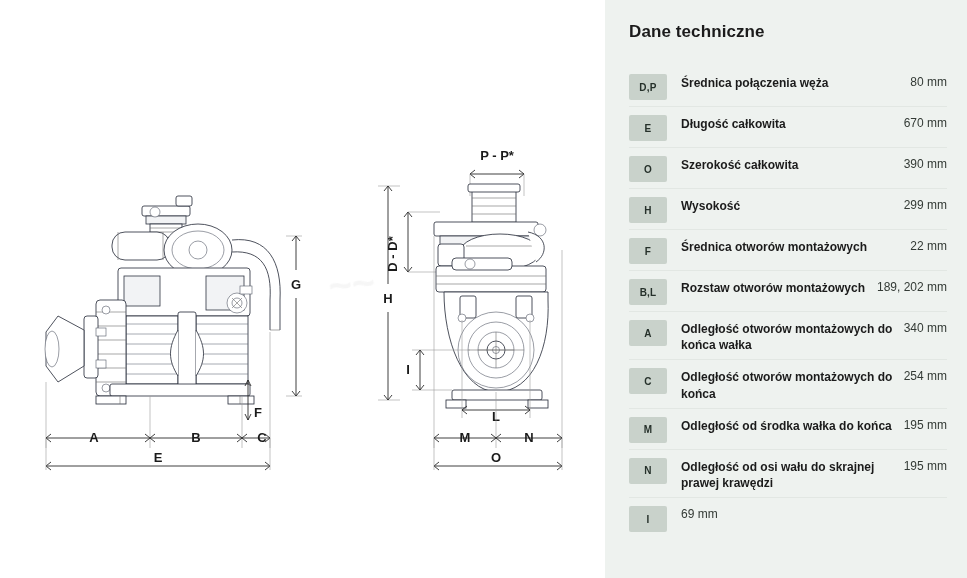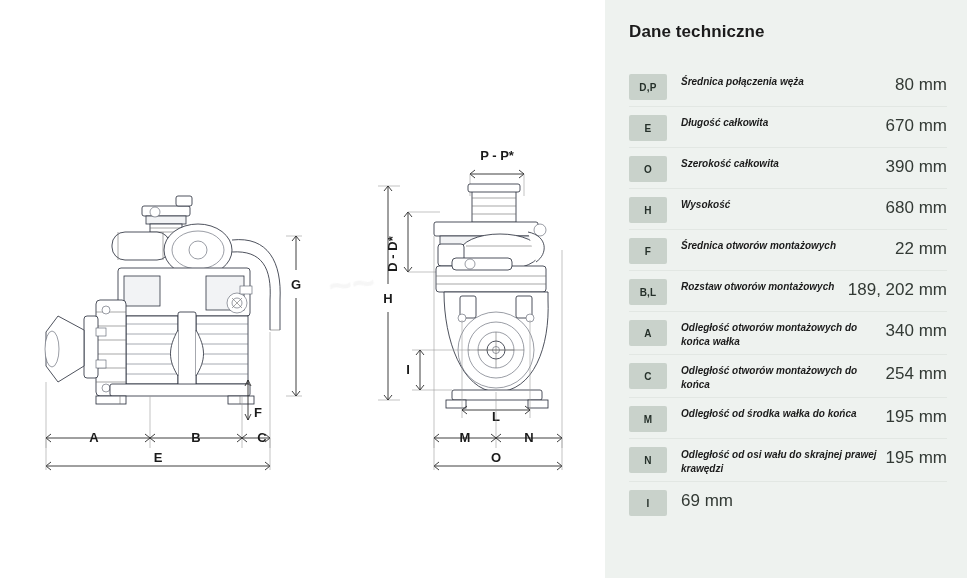--- a/index.html
+++ b/index.html
@@ -58,31 +58,30 @@
     display: flex;
     align-items: center;
     justify-content: center;
     border-radius: 2px;
     margin-right: 14px;
     margin-top: 2px;
     letter-spacing: 0.2px;
   }
   .spec-label {
     flex: 1 1 auto;
-    font-size: 10px;
+    font-size: 12px;
     font-weight: bold;
     color: #1b1b1b;
     line-height: 1.35;
     padding-right: 4px;
     padding-top: 3px;
-    font-style: italic;
   }
   .spec-value {
     flex: 0 0 auto;
-    font-size: 17px;
+    font-size: 12px;
     color: #333a35;
     text-align: right;
     padding-top: 3px;
     white-space: nowrap;
   }
 
   
   .dimtext { font-family: "Liberation Sans", sans-serif; font-size: 13px; font-weight: bold; fill: #1b1b1b; }
   .ln { stroke: #2a2a2a; stroke-width: 0.9; fill: none; }
   .ln-thin { stroke: #6b6b6b; stroke-width: 0.6; fill: none; }
@@ -336,21 +335,21 @@
 
     <div class="spec-row">
       <div class="badge">O</div>
       <div class="spec-label">Szerokość całkowita</div>
       <div class="spec-value">390 mm</div>
     </div>
 
     <div class="spec-row">
       <div class="badge">H</div>
       <div class="spec-label">Wysokość</div>
-      <div class="spec-value">680 mm</div>
+      <div class="spec-value">299 mm</div>
     </div>
 
     <div class="spec-row">
       <div class="badge">F</div>
       <div class="spec-label">Średnica otworów montażowych</div>
       <div class="spec-value">22 mm</div>
     </div>
 
     <div class="spec-row">
       <div class="badge">B,L</div>

